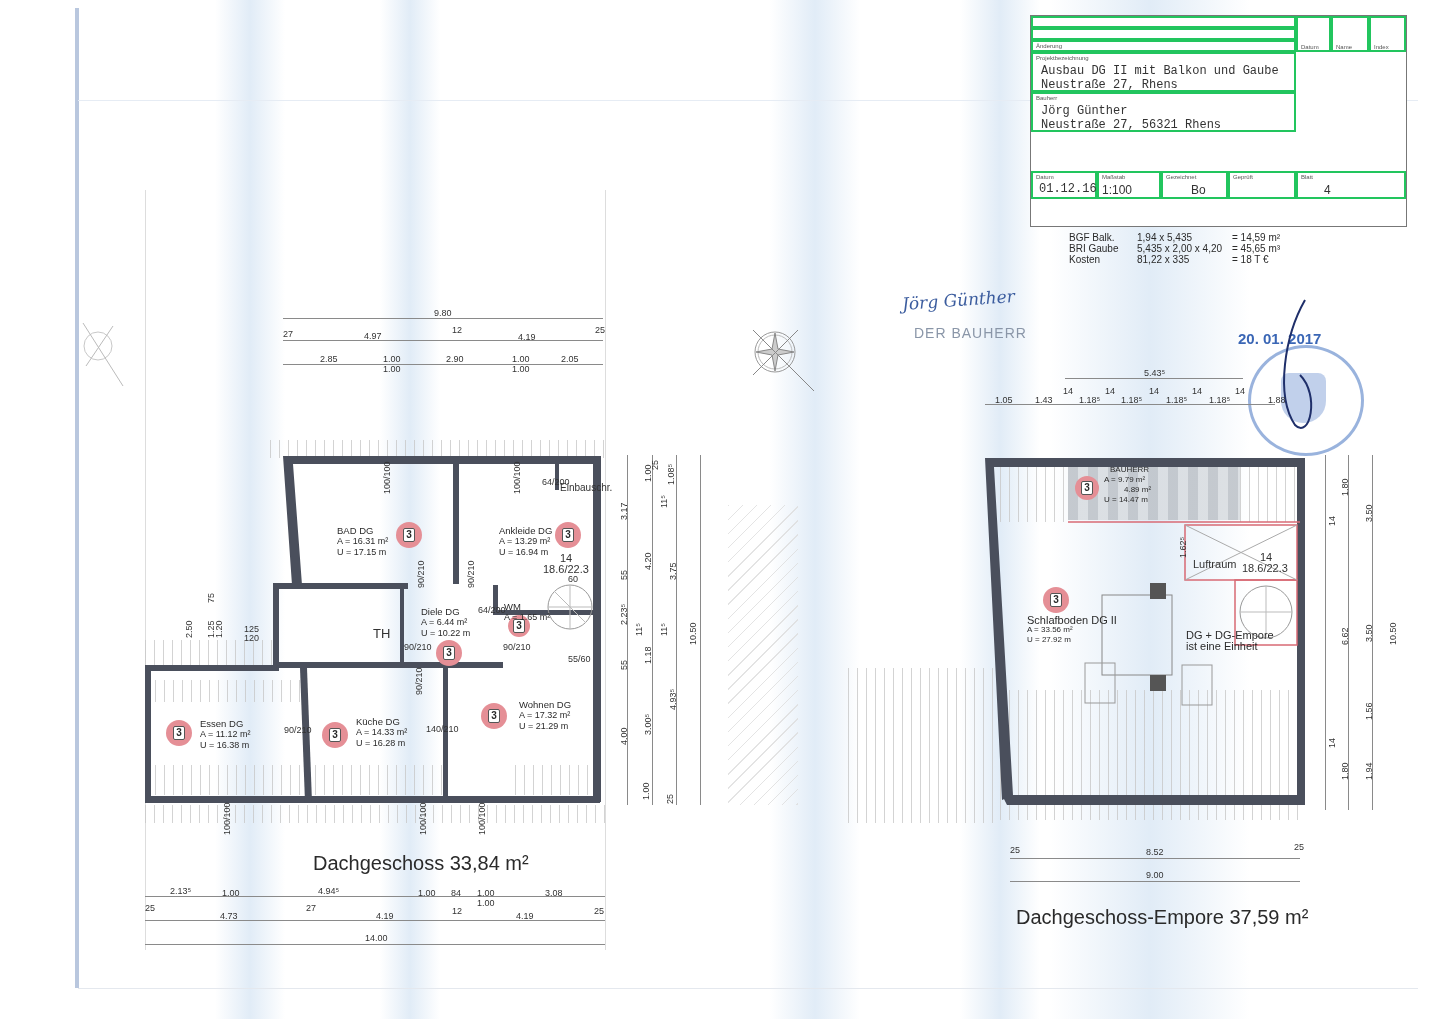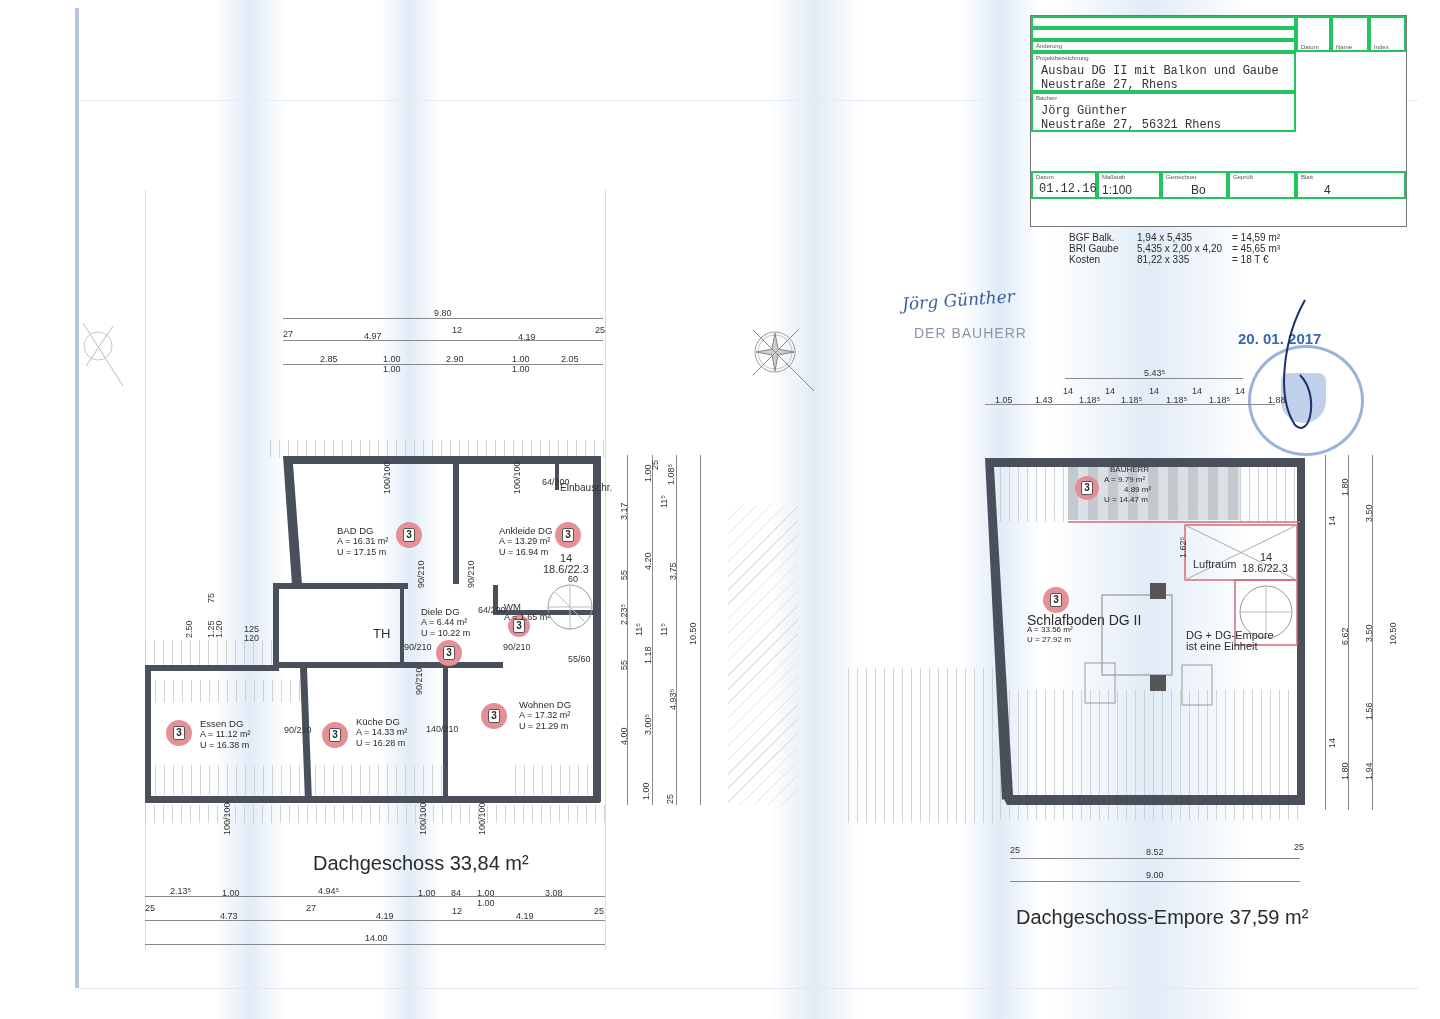--- a/index.html
+++ b/index.html
@@ -378,21 +378,21 @@
       <div style="padding-left:6px">BAUHERR</div>
       <div>A =  9.79 m²</div>
       <div style="padding-left:20px">4.89 m²</div>
       <div>U =  14.47 m</div>
     </div>
 
   <div class="badge" style="left:1043px;top:587px">
       <span>3</span>
     </div>
   <div class="room-label" style="left:1027px;top:615px;font-size:8px;line-height:10px;">
-      <div class="room-name" style="font-size:14px">Schlafboden DG II</div>
+      <div class="room-name" style="font-size:11px">Schlafboden DG II</div>
       <div>A =  33.56 m²</div>
       <div>U =  27.92 m</div>
     </div>
 
   <div class="dlinev" style="left:1325px;top:455px;height:355px;"></div>
   <div class="dlinev" style="left:1348px;top:455px;height:355px;"></div>
   <div class="dlinev" style="left:1372px;top:455px;height:355px;"></div>
   <span class="dimv" style="left:1340px;top:496px">1.80</span>
   <span class="dimv" style="left:1327px;top:526px">14</span>
   <span class="dimv" style="left:1340px;top:645px">6.62</span>

